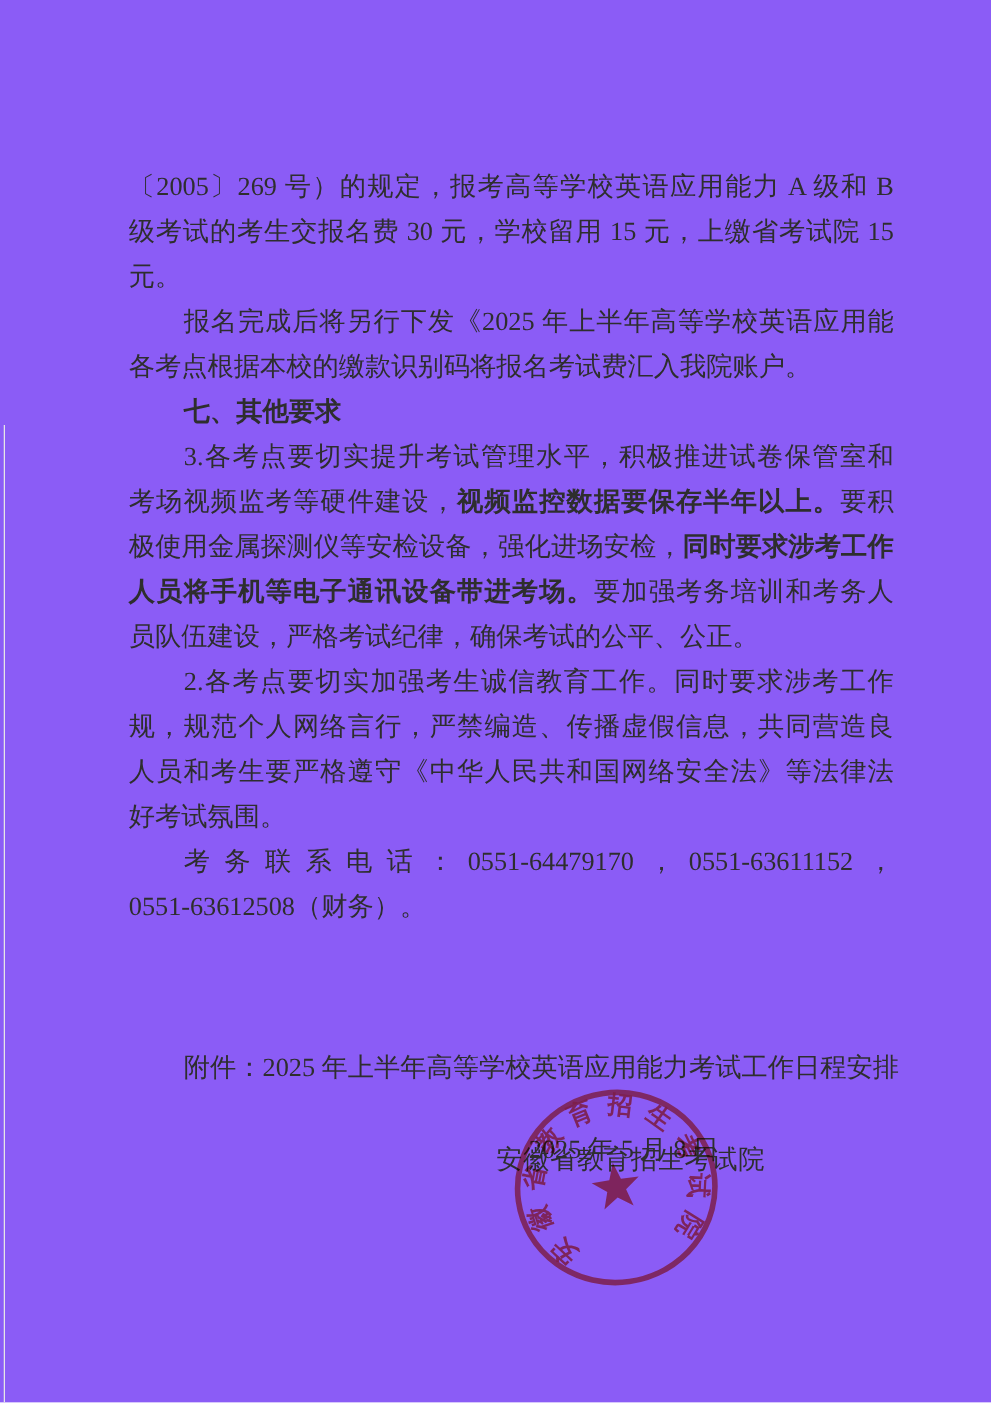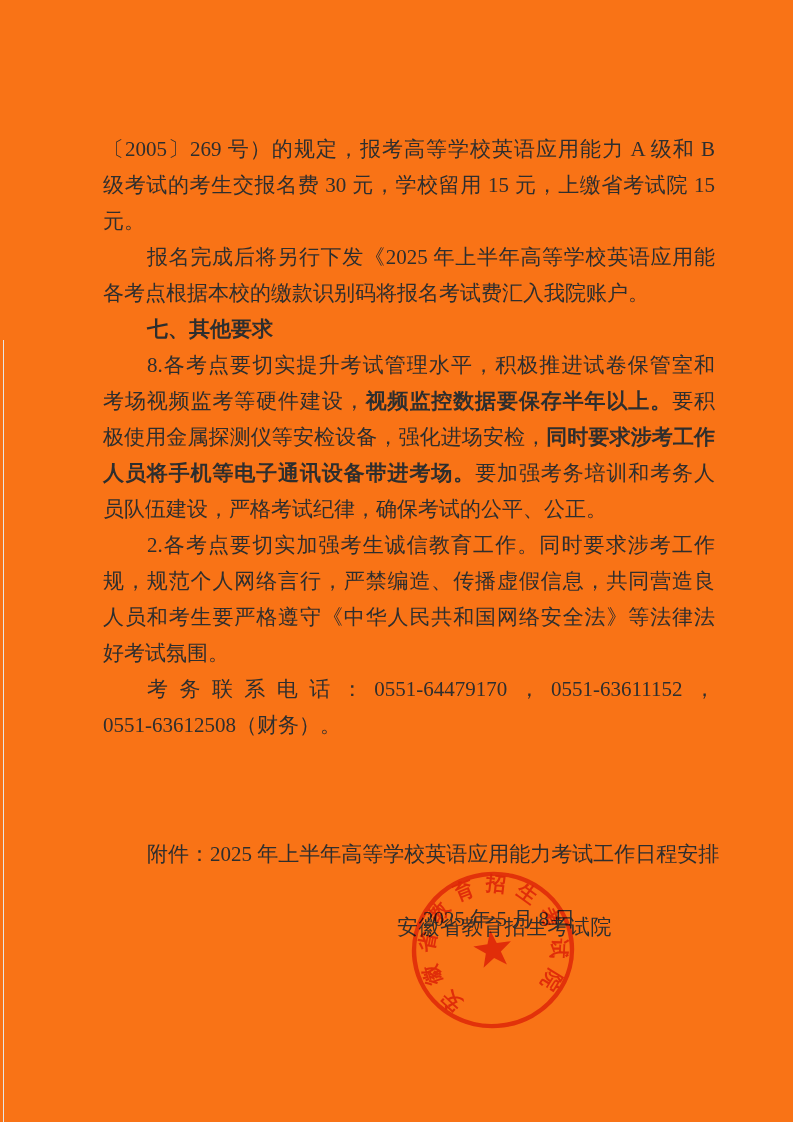--- a/index.html
+++ b/index.html
@@ -1,19 +1,19 @@
 <!DOCTYPE html>
 <html><head>
 <meta charset="utf-8">
 <style>
   html,body{margin:0;padding:0;background:#ffffff;}
   .page{
     position:relative;
     width:793px;height:1122px;
-    background:#f97316;
+    background:#8b5cf6;
     overflow:hidden;
     font-family:"Liberation Serif","DejaVu Serif",serif;
     color:#2e2e2e;
   }
   .scan-edge{
     position:absolute;left:3px;top:340px;width:1px;height:782px;
     background:#e6e6e6;
   }
   .doc-body{
     position:absolute;left:103px;top:131px;width:612px;
@@ -62,21 +62,21 @@
 
   <div class="scan-edge"></div>
 
   <div class="doc-body" id="doc-body">
       <div class="line full"><span>〔2005〕269 号）的规定，报考高等学校英语应用能力 A 级和 B</span></div>
       <div class="line full"><span>级考试的考生交报名费 30 元，学校留用 15 元，上缴省考试院 15</span></div>
       <div class="line"><span>元。</span></div>
       <div class="line full indent"><span>报名完成后将另行下发《2025 年上半年高等学校英语应用能</span></div>
       <div class="line"><span>各考点根据本校的缴款识别码将报名考试费汇入我院账户。</span></div>
       <div class="line indent"><span class="b">七、其他要求</span></div>
-      <div class="line full indent"><span>8.各考点要切实提升考试管理水平，积极推进试卷保管室和</span></div>
+      <div class="line full indent"><span>3.各考点要切实提升考试管理水平，积极推进试卷保管室和</span></div>
       <div class="line full"><span>考场视频监考等硬件建设，</span><span class="b">视频监控数据要保存半年以上。</span><span>要积</span></div>
       <div class="line full"><span>极使用金属探测仪等安检设备，强化进场安检，</span><span class="b">同时要求涉考工作</span></div>
       <div class="line full"><span class="b">人员将手机等电子通讯设备带进考场。</span><span>要加强考务培训和考务人</span></div>
       <div class="line"><span>员队伍建设，严格考试纪律，确保考试的公平、公正。</span></div>
       <div class="line full indent"><span>2.各考点要切实加强考生诚信教育工作。同时要求涉考工作</span></div>
       <div class="line full"><span>规，规范个人网络言行，严禁编造、传播虚假信息，共同营造良</span></div>
       <div class="line full"><span>人员和考生要严格遵守《中华人民共和国网络安全法》等法律法</span></div>
       <div class="line"><span>好考试氛围。</span></div>
       <div class="line full indent"><span>考务联系电话：0551-64479170，0551-63611152，</span></div>
       <div class="line"><span>0551-63612508（财务）。</span></div>

